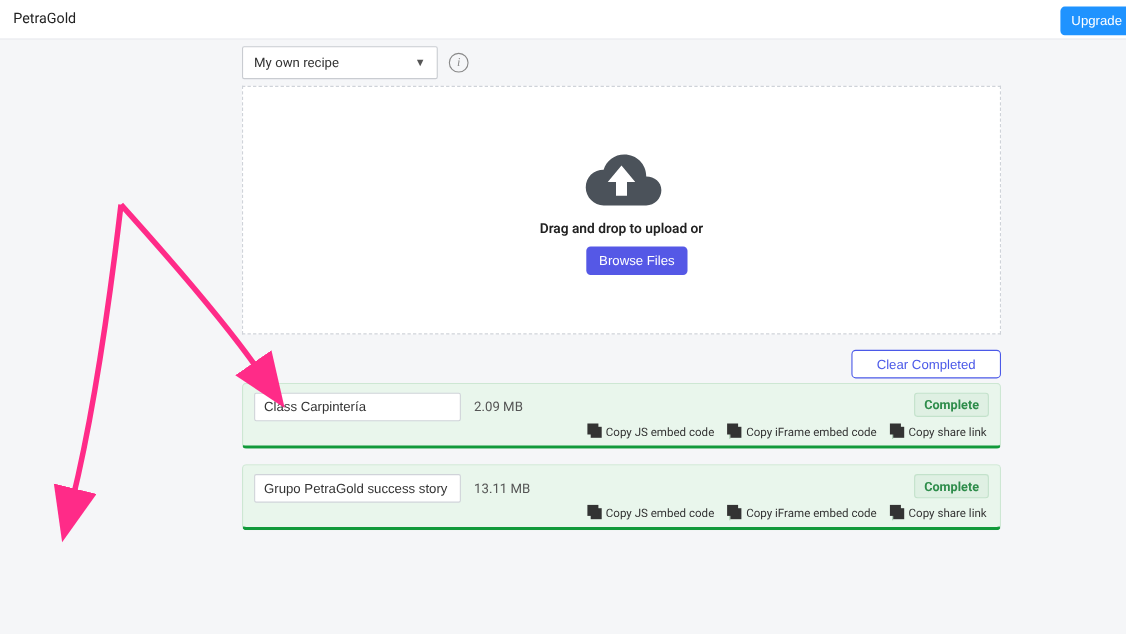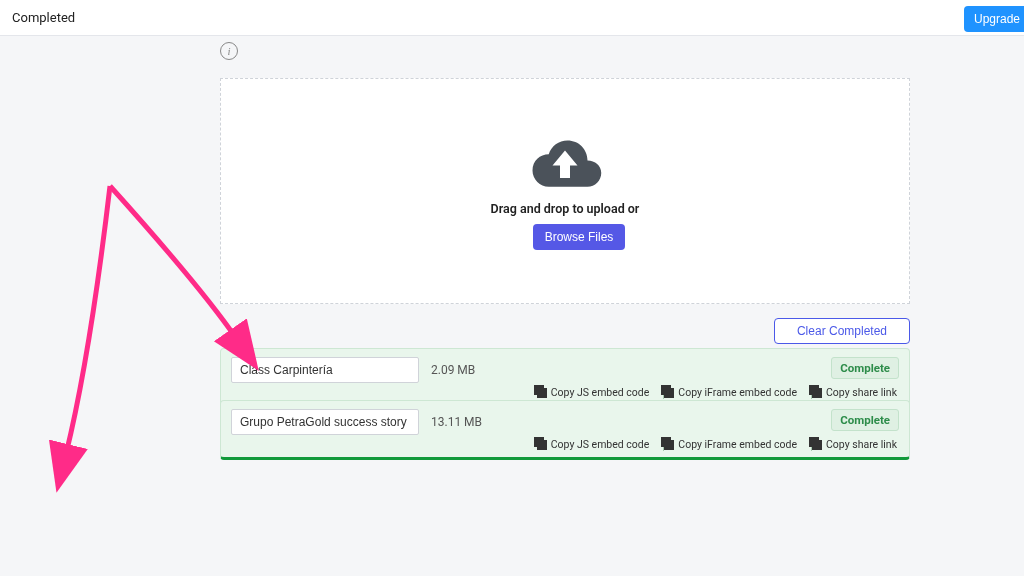--- a/index.html
+++ b/index.html
@@ -26,42 +26,46 @@
   .name-input { width: 188px; height: 26px; border: 1px solid #d0d3d9; background: #fff; font-size: 12px; padding: 0 8px; color: #333; border-radius: 2px; }
   .size { font-size: 12px; color: #555; }
   .status-badge { position: absolute; top: 8px; right: 10px; background: #dff0e3; color: #2d8c4a; font-size: 11.5px; padding: 3px 8px; border-radius: 3px; border: 1px solid #c3e2cb; font-weight: 700;}
   .upload-card .line2 { position: absolute; bottom: 6px; right: 12px; display: flex; gap: 14px; align-items: center; }
   .copy-link { font-size: 10.5px; color: #333; display: flex; gap: 4px; align-items: center; border-left: 1px solid #a7c9af; padding-left: 0; }
   .copy-link:first-child { border-left: none; padding-left: 0; }
   .mini-icon { width: 10px; height: 10px; background: #333; display: inline-block; position: relative; }
   .mini-icon::after { content:''; position:absolute; width:10px; height:10px; background:#333; left:-3px; top:-3px; }
 
   .card1 { top: 312px; }
-  .card2 { top: 364px; }
+  .card2 { top: 386px; }
 
   
   .toast { position: absolute; left: 18px; bottom: 18px; width: 290px; border: 1px solid #c9ccd1; border-radius: 3px; overflow: hidden; box-shadow: 0 2px 6px rgba(0,0,0,0.15); background:#fff; }
   .toast-footer { height: 32px; background: #1e2431; color: #fff; display: flex; align-items: center; justify-content: space-between; padding: 0 10px; font-size: 12.5px; font-weight: 600; border-bottom: 3px solid #4b59e8; }
   .toast-footer .icons { display: flex; gap: 10px; align-items: center; }
   .toast-footer .caret, .toast-footer .x { cursor: pointer; color: #fff; font-size: 14px; }
 
   
   .arrows { position: absolute; top: 0; left: 0; pointer-events: none; z-index: 5; }
 </style>
 </head>
 <body>
 
 <div class="topbar">
-  <span class="topbar-title">Completed</span>
+  <span class="topbar-title">PetraGold</span>
   <button class="upgrade-btn">Upgrade</button>
 </div>
 
 <div class="content">
 
   <div class="recipe-row">
+    <div class="recipe-select">
+      <span>My own recipe</span>
+      <span class="chev">▼</span>
+    </div>
     <div class="info-icon">i</div>
   </div>
 
   <div class="dropzone">
     <svg class="cloud" viewBox="0 0 64 48">
       <path fill="#4b525a" d="M50 22c0-9-7-16-16-16-7 0-13 4.5-15 11-7 0-13 5-13 13 0 7 6 13 13 13h31c6 0 11-5 11-11 0-6-5-10-11-10z"></path>
       <path fill="#fff" d="M32 14l-10 12h6v10h8V26h6z"></path>
     </svg>
     <div class="dz-text">Drag and drop to upload or</div>
     <button class="browse-btn">Browse Files</button>

